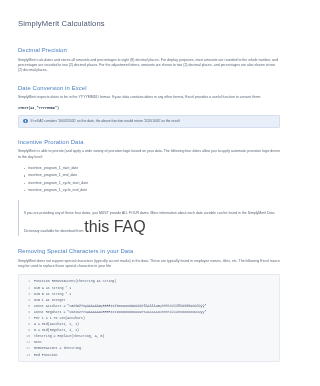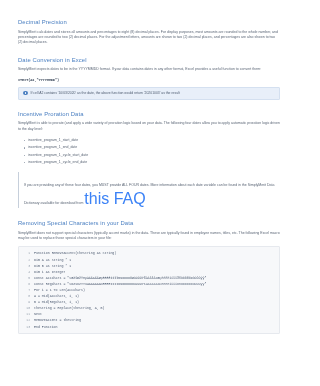--- a/index.html
+++ b/index.html
@@ -100,21 +100,21 @@
     border-left: 1.4px solid #c6cfdb;
     padding: 0 0 0 5px;
     margin: 0 0 11px 0;
   }
   .callout-note .cn-text {
     font-size: 3.5px;
     line-height: 5.6px;
     color: #5a6575;
   }
   .callout-note .cn-link {
-    color: #3b82f6;
+    color: #404040;
     text-decoration: none;
   }
   
   ul.bullets {
     list-style: none;
     margin: 0 0 6px 0;
     padding: 0 0 0 6px;
   }
   ul.bullets li {
     font-size: 3.5px;
@@ -163,20 +163,21 @@
     overflow: hidden;
     text-overflow: clip;
     white-space: pre;
   }
 </style>
 </head>
 <body>
 
 <div class="page">
 
+  <h1 class="page-title">SimplyMerit Calculations</h1>
 
   <div class="section">
     <h2 class="section-heading">Decimal Precision</h2>
     <p class="body-text">SimplyMerit calculates and stores all amounts and percentages to eight (8) decimal places.  For display purposes, most amounts are rounded to the whole number, and percentages are rounded to two (2) decimal places.  For the adjustment letters, amounts are shown to two (2) decimal places, and percentages are also shown to two (2) decimal places.</p>
   </div>
 
   <div class="section date-conv">
     <h2 class="section-heading">Date Conversion in Excel</h2>
     <p class="body-text">SimplyMerit expects dates to be in the YYYYMMDD format. If your data contains dates in any other format, Excel provides a useful function to convert them:</p>
     <p class="formula">=TEXT(A2,"YYYYMMDD")</p>

